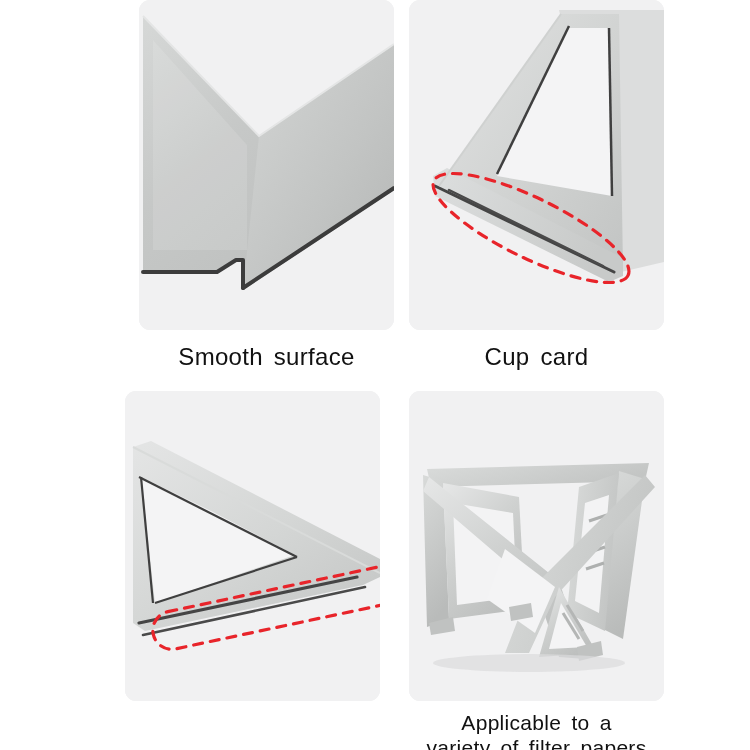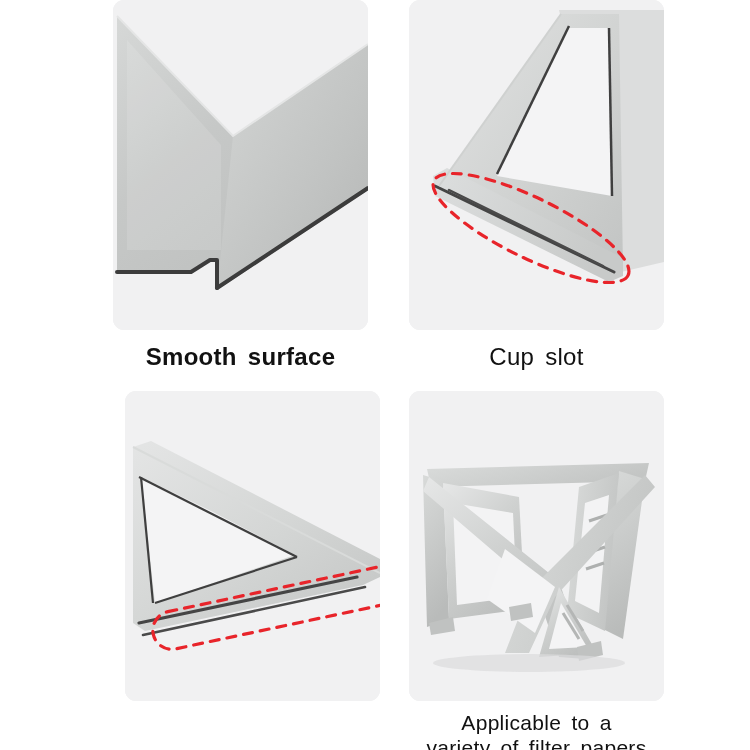--- a/index.html
+++ b/index.html
@@ -20,21 +20,21 @@
     left: 0;
     top: 0;
     width: 750px;
     height: 750px;
   }
 
   .feature-cell {
     position: absolute;
     width: 285px;
   }
-  .cell-tl { left: 98px;  top: 0px; font-weight: bold; }
+  .cell-tl { left: 124px;  top: 0px; }
   .cell-tr { left: 394px;  top: 0px; }
   .cell-bl { left: 110px;  top: 391px; }
   .cell-br { left: 394px;  top: 391px; }
 
   .photo-card {
     position: relative;
     width: 255px;
     height: 330px;
     margin: 0 auto;
     background: #f1f1f2;
@@ -128,21 +128,21 @@
         <path d="M 40 190 L 194 266" fill="none" stroke="#4a4a4a" stroke-width="2.5" stroke-linecap="round"></path>
         <path d="M 152 14 L 30 186" fill="none" stroke="#cfd1d0" stroke-width="2"></path>
         <path d="M 160 26 L 88 174" fill="none" stroke="#3f3f3f" stroke-width="2.5"></path>
         <path d="M 200 28 L 203 196" fill="none" stroke="#3f3f3f" stroke-width="2.5"></path>
 
         <g>
           <ellipse cx="122" cy="228" rx="108" ry="30" transform="rotate(26 122 228)" fill="none" stroke="#e8242a" stroke-width="3.2" stroke-dasharray="9 8" stroke-linecap="round"></ellipse>
         </g>
       </svg>
     </div>
-    <div class="caption">Cup slot</div>
+    <div class="caption">Cup card</div>
   </div>
 
   <div class="feature-cell cell-bl">
     <div class="photo-card">
       <svg viewBox="0 0 255 310" preserveAspectRatio="none">
         <defs>
           <linearGradient id="steelC" x1="0" y1="0" x2="0.9" y2="1">
             <stop offset="0" stop-color="#e4e5e5"></stop>
             <stop offset="0.55" stop-color="#d4d6d5"></stop>
             <stop offset="1" stop-color="#c4c6c5"></stop>

